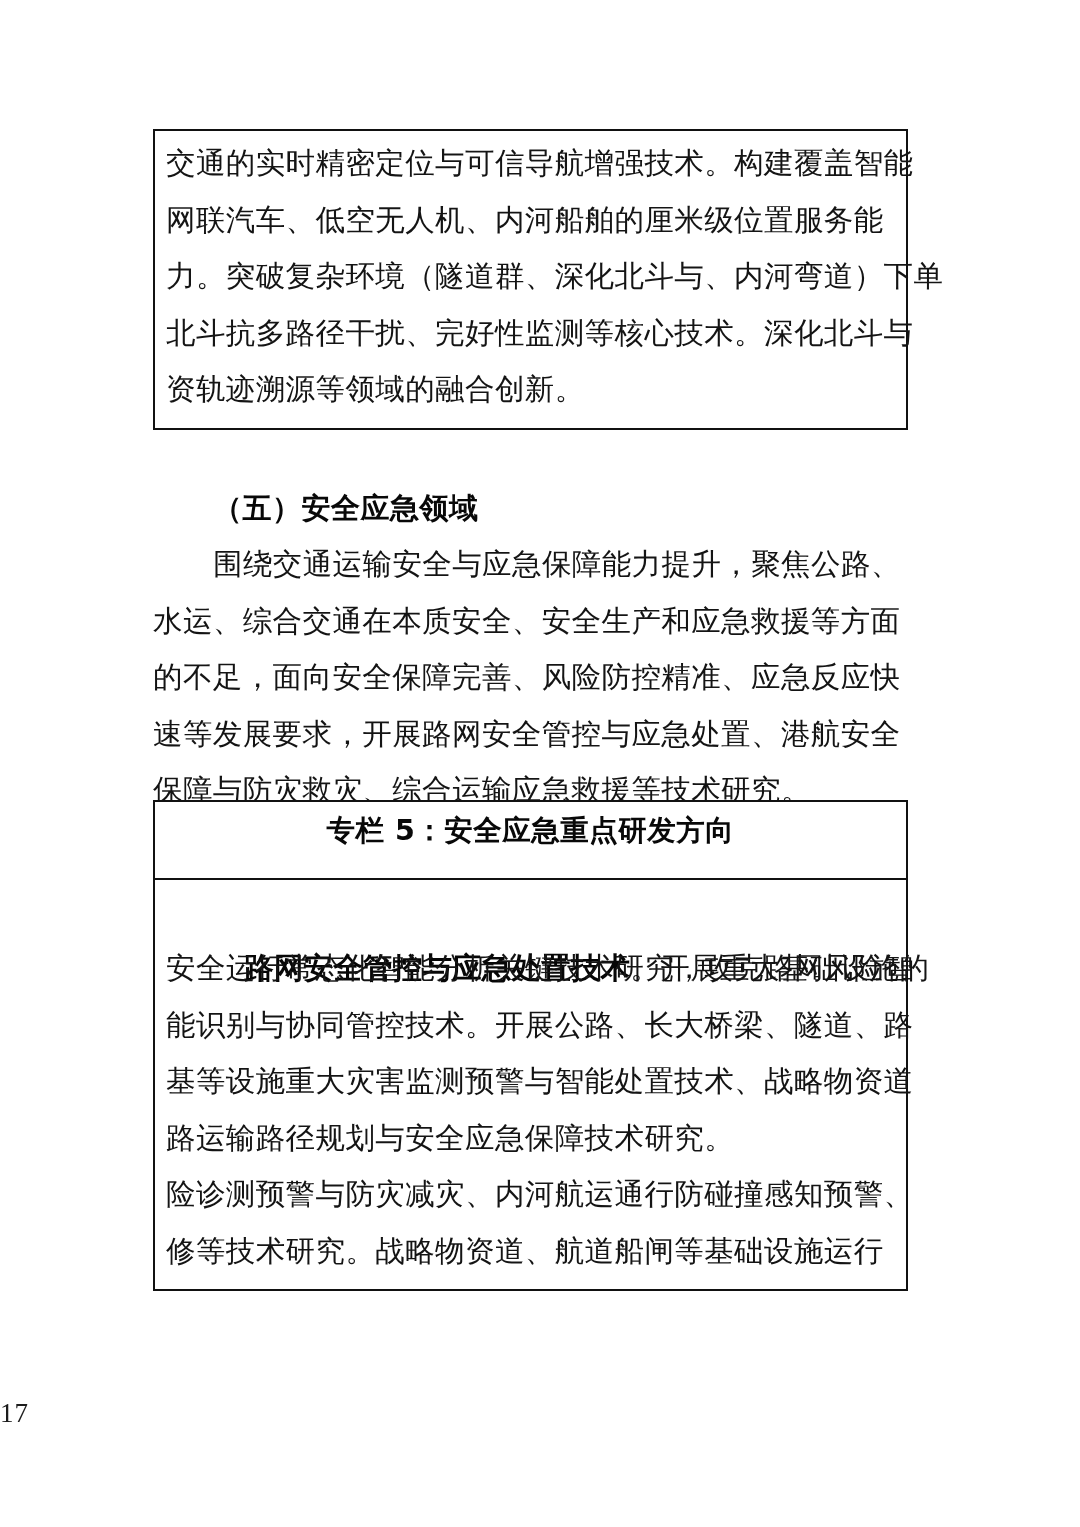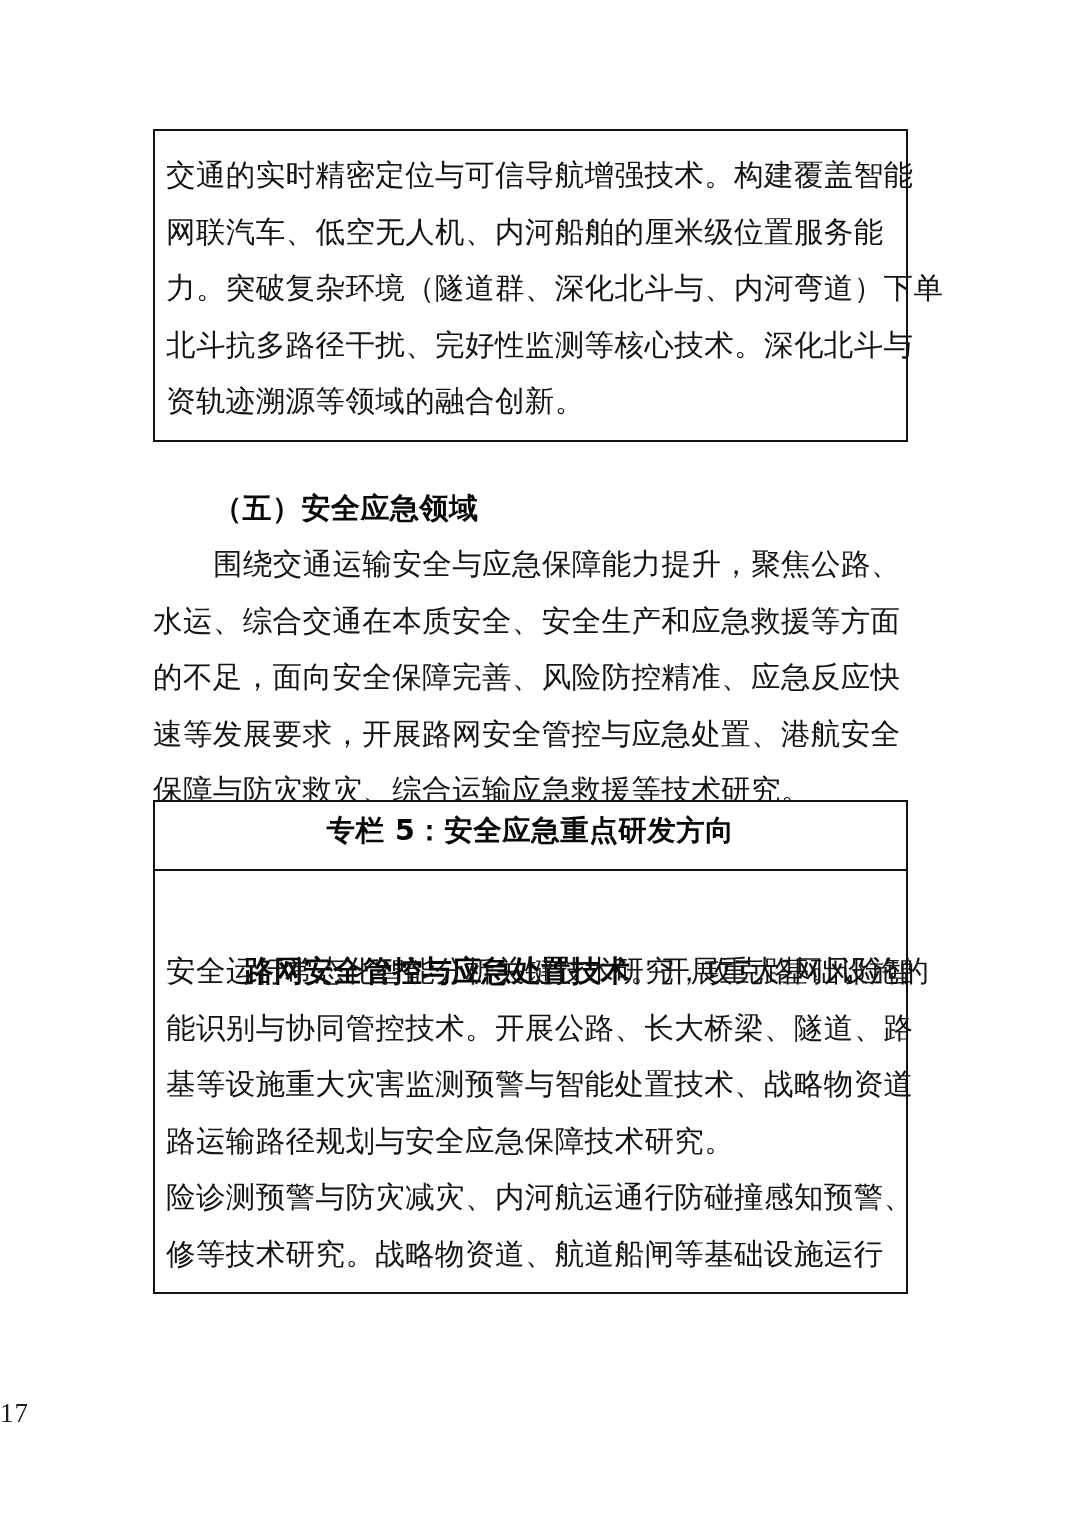--- a/index.html
+++ b/index.html
@@ -40,27 +40,27 @@
     top: 800px;
   }
 
   .box-header {
     border-bottom: 2px solid #111111;
     text-align: center;
     font-family: "DejaVu Sans", sans-serif;
     font-weight: bold;
     font-size: 28.5px;
     letter-spacing: 0.5px;
-    padding: 11px 0 20px 0;
+    padding: 11px 0 29px 0;
     line-height: 1.25;
     color: #080808;
   }
 
   .box-body {
-    padding: 16px 11px 10px 11px;
+    padding: 4px 11px 10px 11px;
   }
 
   
   .tline {
     font-size: 29.5px;
     line-height: 56.5px;
     height: 56.5px;
     white-space: pre;
     letter-spacing: 0.4px;
     color: #141414;

